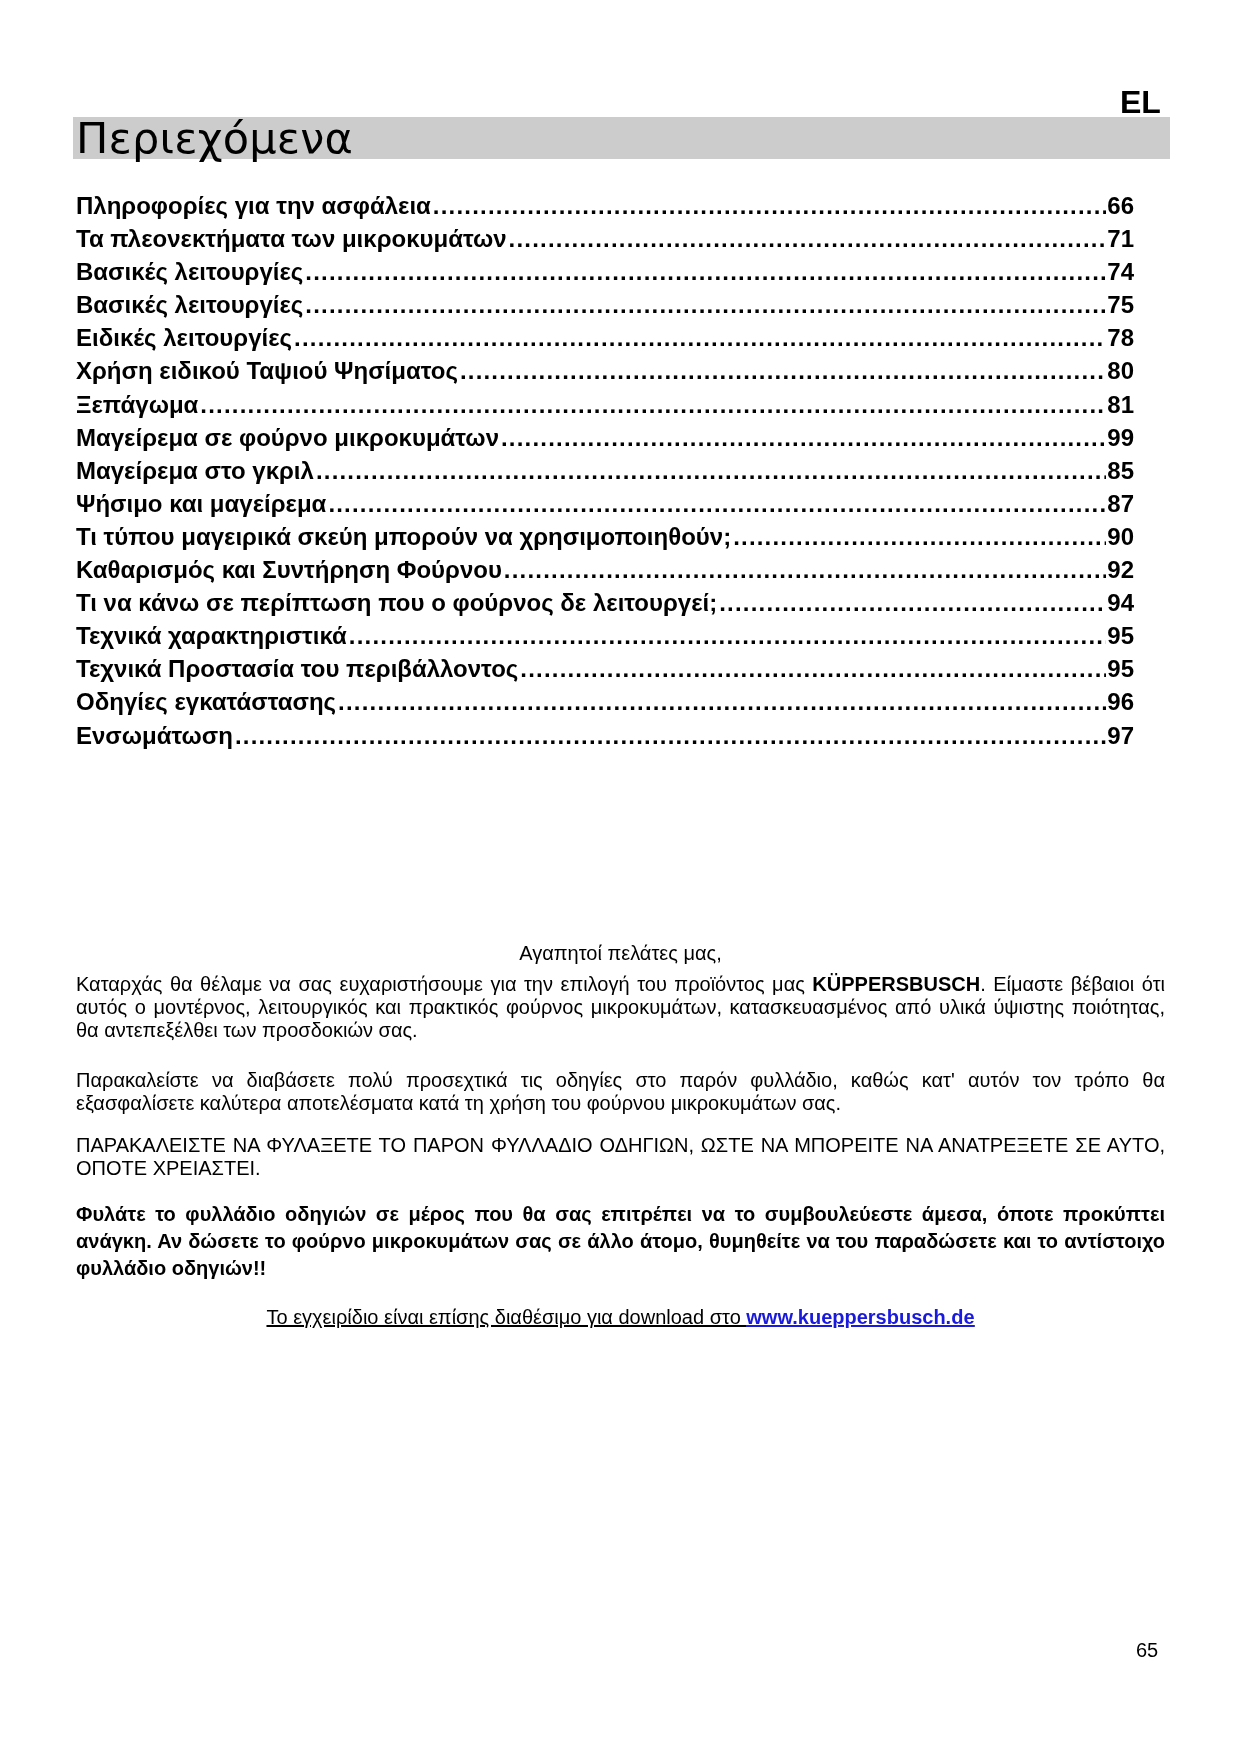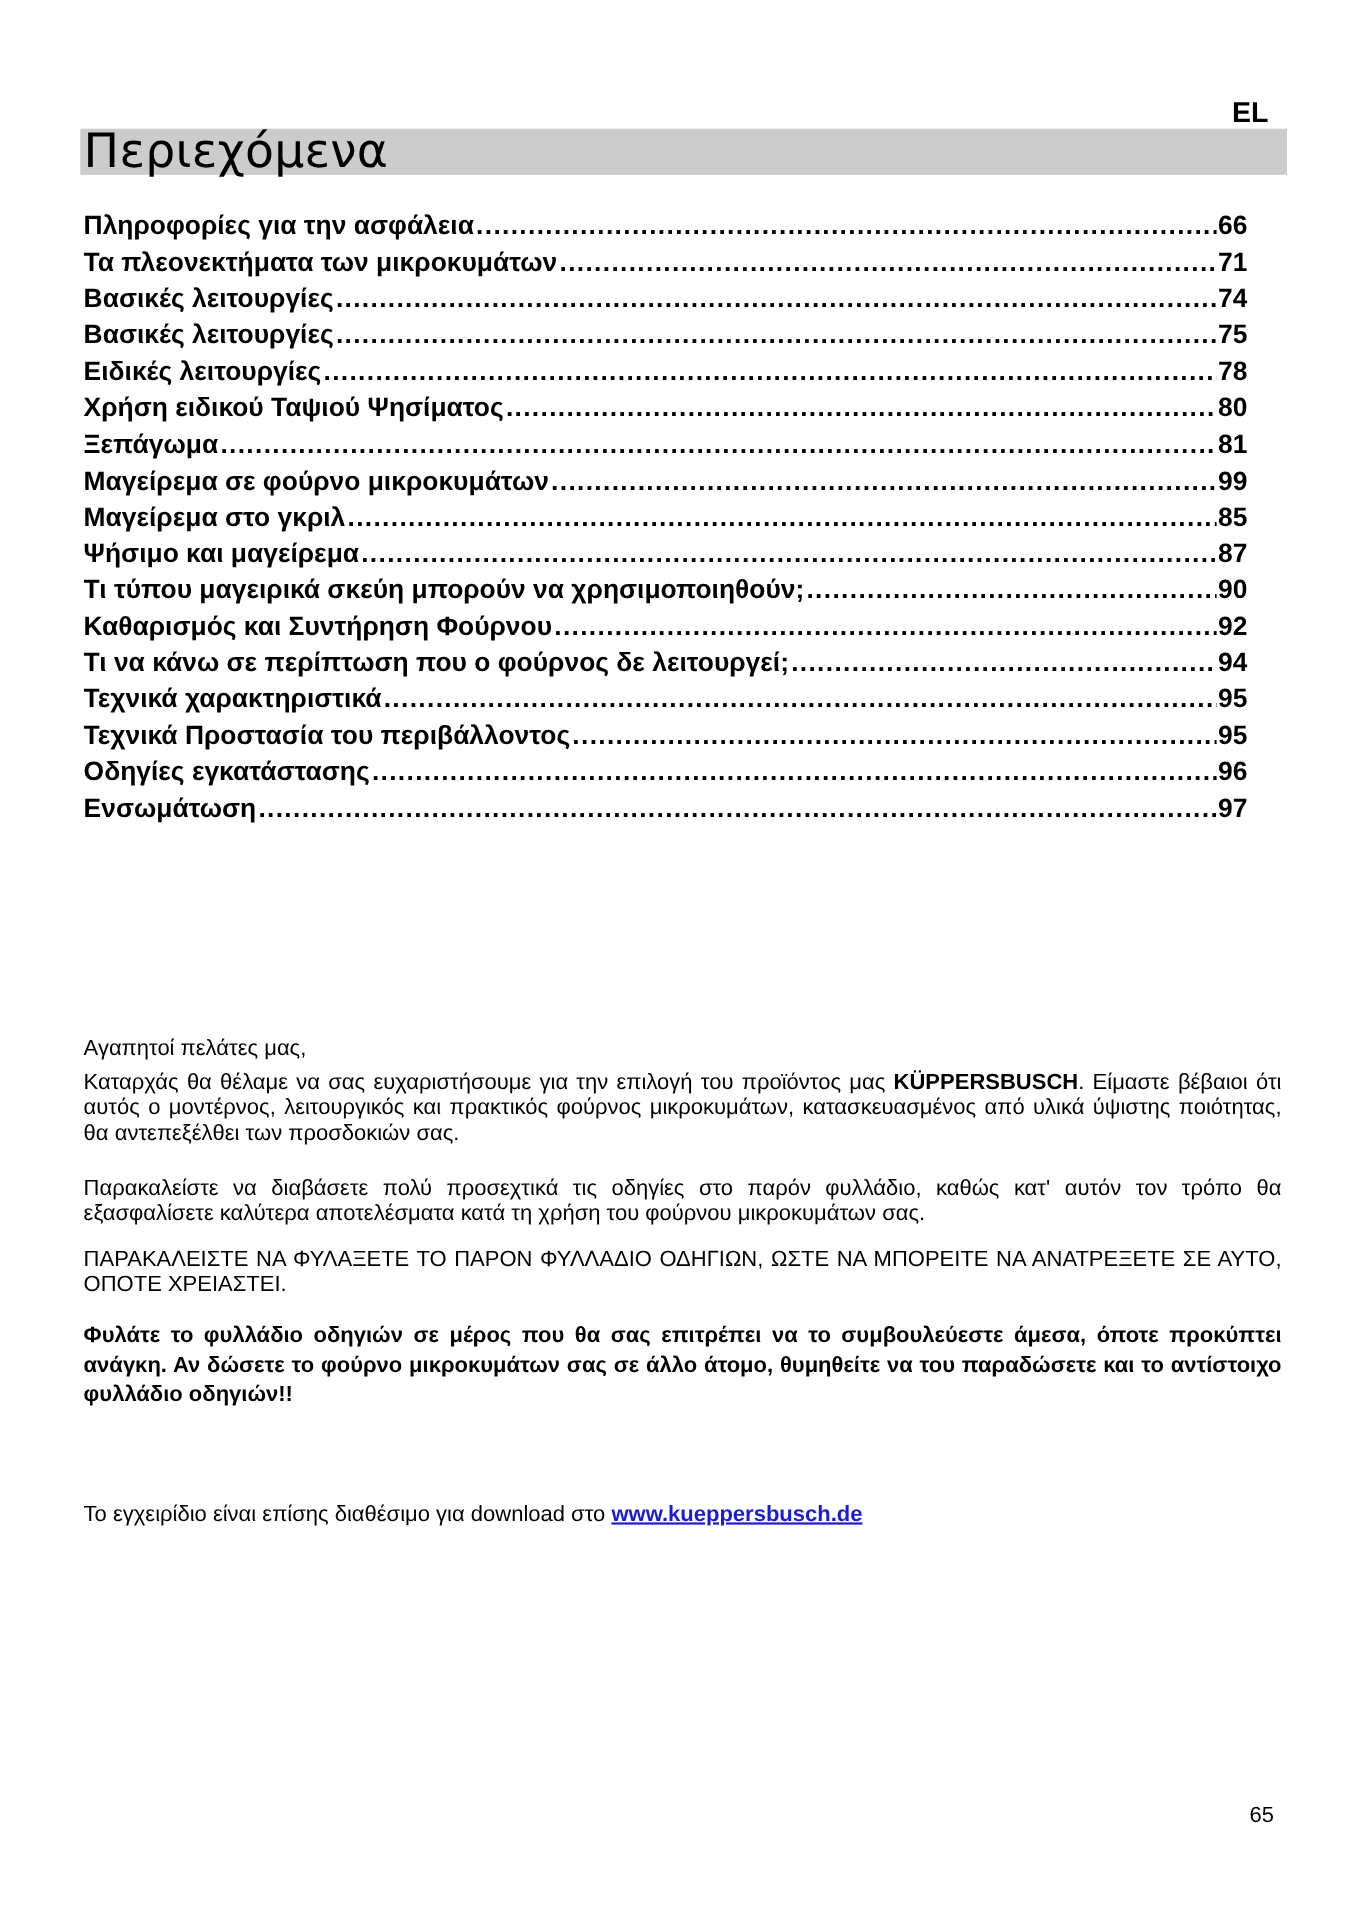--- a/index.html
+++ b/index.html
@@ -12,21 +12,21 @@
       height: 1754px;
       position: relative;
       overflow: hidden;
       color: #000;
       font-family: "Liberation Sans", sans-serif;
     }
     .lang-code {
       position: absolute;
       left: 1120px;
       top: 88px;
-      font-size: 26px;
+      font-size: 32px;
       font-weight: bold;
       line-height: 28px;
     }
     .title-bar {
       position: absolute;
       left: 73px;
       top: 117px;
       width: 1097px;
       height: 42px;
       background: #cccccc;
@@ -80,34 +80,35 @@
       text-align: right;
       min-width: 26px;
     }
     .body-text {
       position: absolute;
       left: 76px;
       width: 1089px;
       font-size: 20px;
       line-height: 23px;
       margin: 0;
+      text-align: center;
     }
     .greeting { top: 942px; }
     .para1 { top: 973px; text-align: justify; text-align-last: left; }
     .para2 { top: 1069px; text-align: justify; text-align-last: left; }
     .para3 { top: 1134px; text-align: justify; text-align-last: left; }
     .para4 {
       top: 1201px;
       font-weight: bold;
       line-height: 27px;
       font-size: 20px;
       text-align: justify;
       text-align-last: left;
     }
-    .para5 { top: 1366px; }
+    .para5 { top: 1306px; text-decoration: underline; }
     .brand { font-weight: bold; }
     .link {
       color: #1a1add;
       font-weight: bold;
       text-decoration: underline;
       cursor: pointer;
     }
     .page-number {
       position: absolute;
       left: 1136px;

